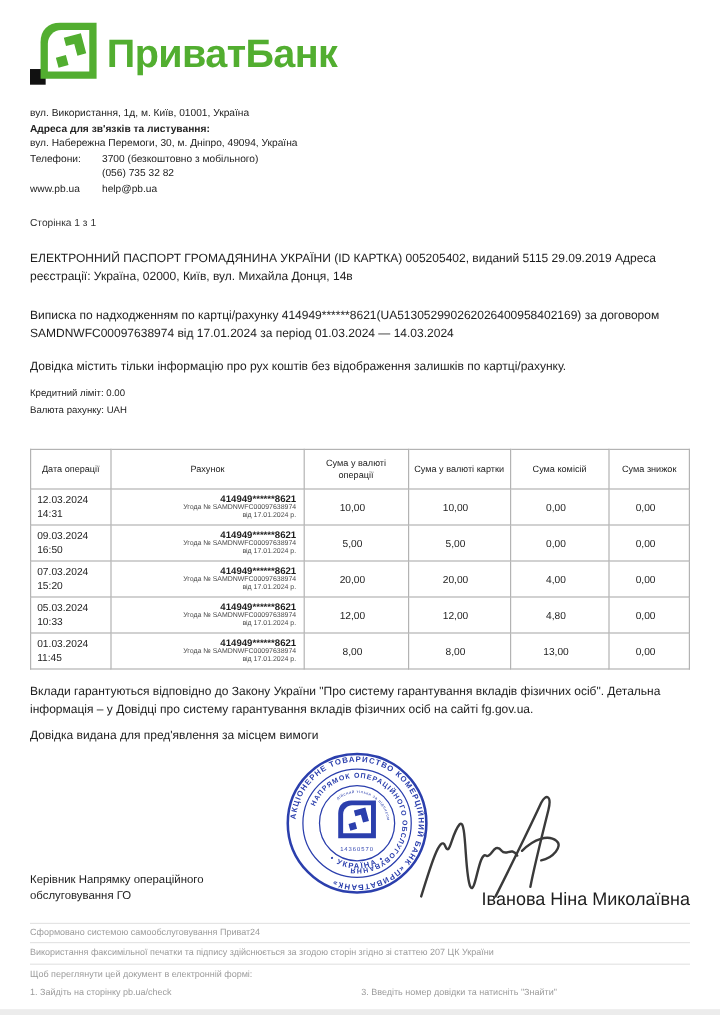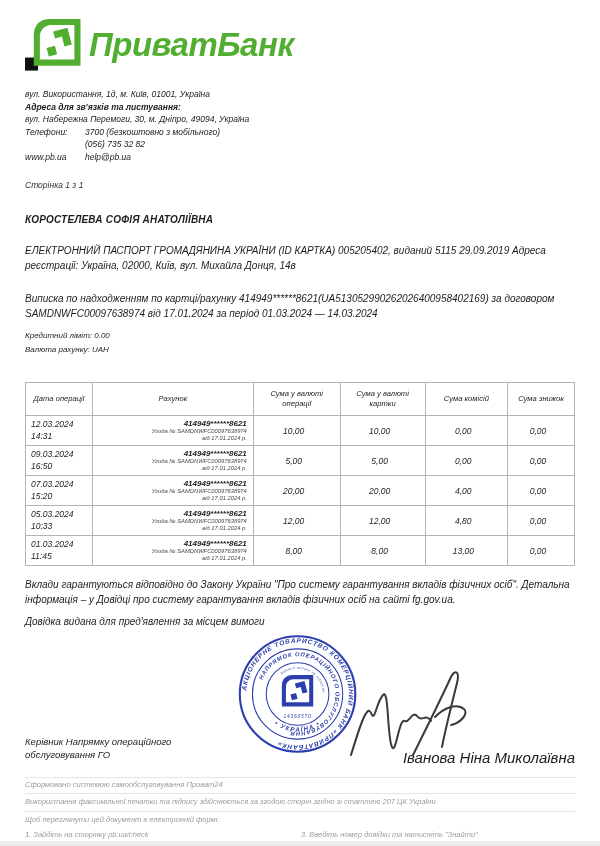--- a/index.html
+++ b/index.html
@@ -4,21 +4,20 @@
 <style>
   html,body{margin:0;padding:0;background:#fff;}
   .page{
     position:relative;
     width:600px;height:846px;
     background:#fff;
     font-family:"Liberation Sans","DejaVu Sans",sans-serif;
     color:#1d1d1d;
     overflow:hidden;
     box-sizing:border-box;
-    font-style:italic;
   }
   .content{padding:16px 25px 0;box-sizing:border-box;}
 
   
   .logo-row{display:flex;align-items:center;height:56px;margin-bottom:16px;}
   .logo-mark{flex:0 0 auto;}
   .wordmark{
     font-size:33px;font-weight:bold;color:#52ae30;
     letter-spacing:-0.5px;margin-left:6px;line-height:1;
   }
@@ -105,23 +104,23 @@
         <div>3700 (безкоштовно з мобільного)</div>
         <div></div>
         <div>(056) 735 32 82</div>
         <div>www.pb.ua</div>
         <div>help@pb.ua</div>
       </div>
     </div>
 
     <div class="page-num">Сторінка 1 з 1</div>
 
-    <div class="client-name">КОРОСТЕЛЕВА СОФІЯ АНАТОЛІЇВНА</div>
     <div class="para">ЕЛЕКТРОННИЙ ПАСПОРТ ГРОМАДЯНИНА УКРАЇНИ (ID КАРТКА)  005205402, виданий  5115 29.09.2019 Адреса реєстрації: Україна, 02000, Київ, вул. Михайла Донця, 14в</div>
     <div class="para">Виписка по надходженням по картці/рахунку 414949******8621(UA513052990262026400958402169) за договором SAMDNWFC00097638974 від 17.01.2024 за період 01.03.2024 — 14.03.2024</div>
+    <div class="para-tight">Довідка містить тільки інформацію про рух коштів без відображення залишків по картці/рахунку.</div>
     <div class="small-lines">
       <div>Кредитний ліміт: 0.00</div>
       <div>Валюта рахунку: UAH</div>
     </div>
 
     <table class="stmt">
       <colgroup>
         <col style="width:12.2%">
           <col style="width:29.3%">
           <col style="width:15.8%">

